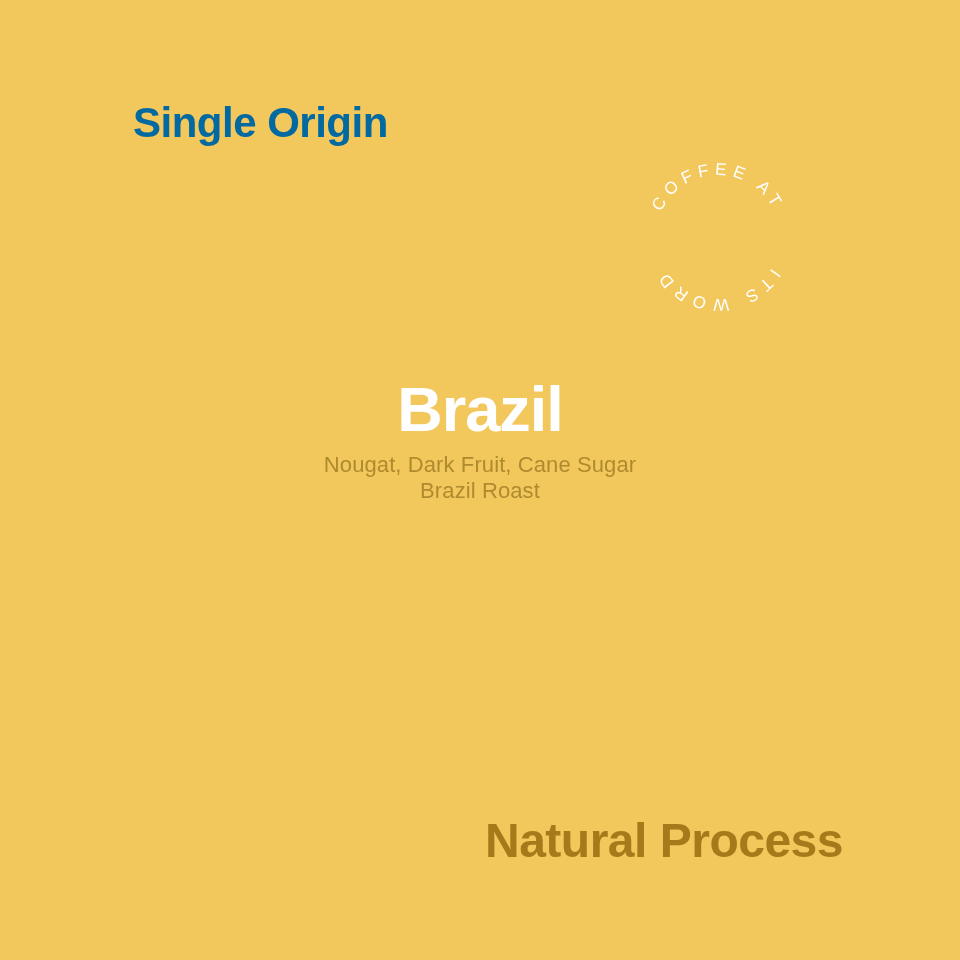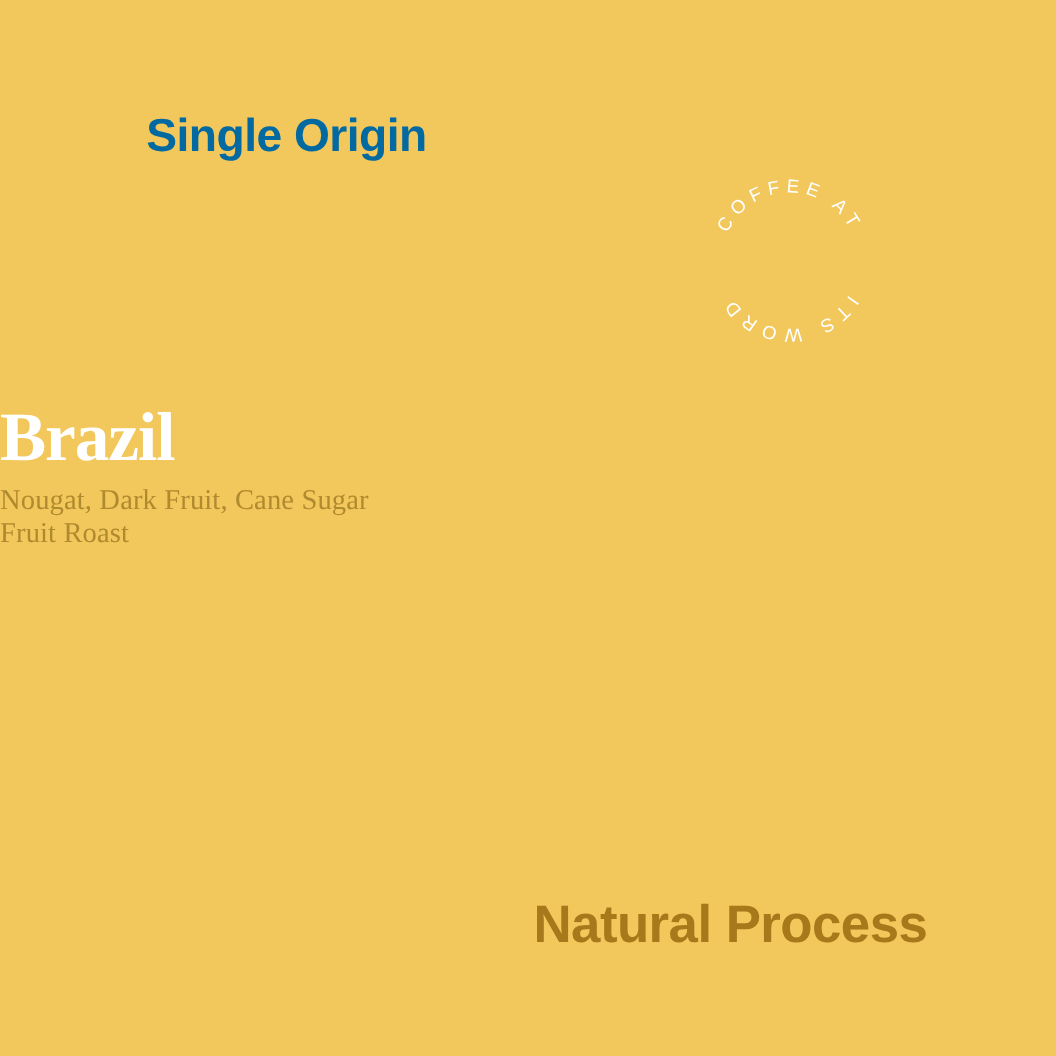--- a/index.html
+++ b/index.html
@@ -53,23 +53,22 @@
     font-size: 17px;
     font-weight: 300;
     letter-spacing: 5.6px;
   }
 
   
   .center-stack {
     position: absolute;
     left: 0;
     right: 0;
-    top: 366px;
-    text-align: left;
-    font-family: Liberation Serif, serif;
+    top: 378px;
+    text-align: center;
   }
 
   .origin-country {
     font-size: 63px;
     font-weight: bold;
     line-height: 1;
     letter-spacing: -1px;
     color: #ffffff;
     white-space: nowrap;
   }
@@ -82,21 +81,21 @@
     letter-spacing: -2.5px;
     color: #ffffff;
     white-space: nowrap;
   }
 
   .detail-lines {
     margin-top: 11px;
   }
 
   .detail-line {
-    font-size: 26px;
+    font-size: 22px;
     font-weight: normal;
     line-height: 1.16;
     letter-spacing: 0.1px;
     color: #b08a2e;
     white-space: nowrap;
   }
 
   
   .process {
     position: absolute;
@@ -130,19 +129,19 @@
       <text>
         <textPath href="#arc-lower" startOffset="50%" text-anchor="middle">ITS WORD</textPath>
       </text>
     </svg>
   </div>
 
   <div class="center-stack">
     <div class="origin-country">Brazil</div>
     <div class="detail-lines">
       <div class="detail-line">Nougat, Dark Fruit, Cane Sugar</div>
-      <div class="detail-line">Fruit Roast</div>
+      <div class="detail-line">Brazil Roast</div>
     </div>
   </div>
 
   <div class="process">Natural Process</div>
 
 </div>
 
 </body></html>

